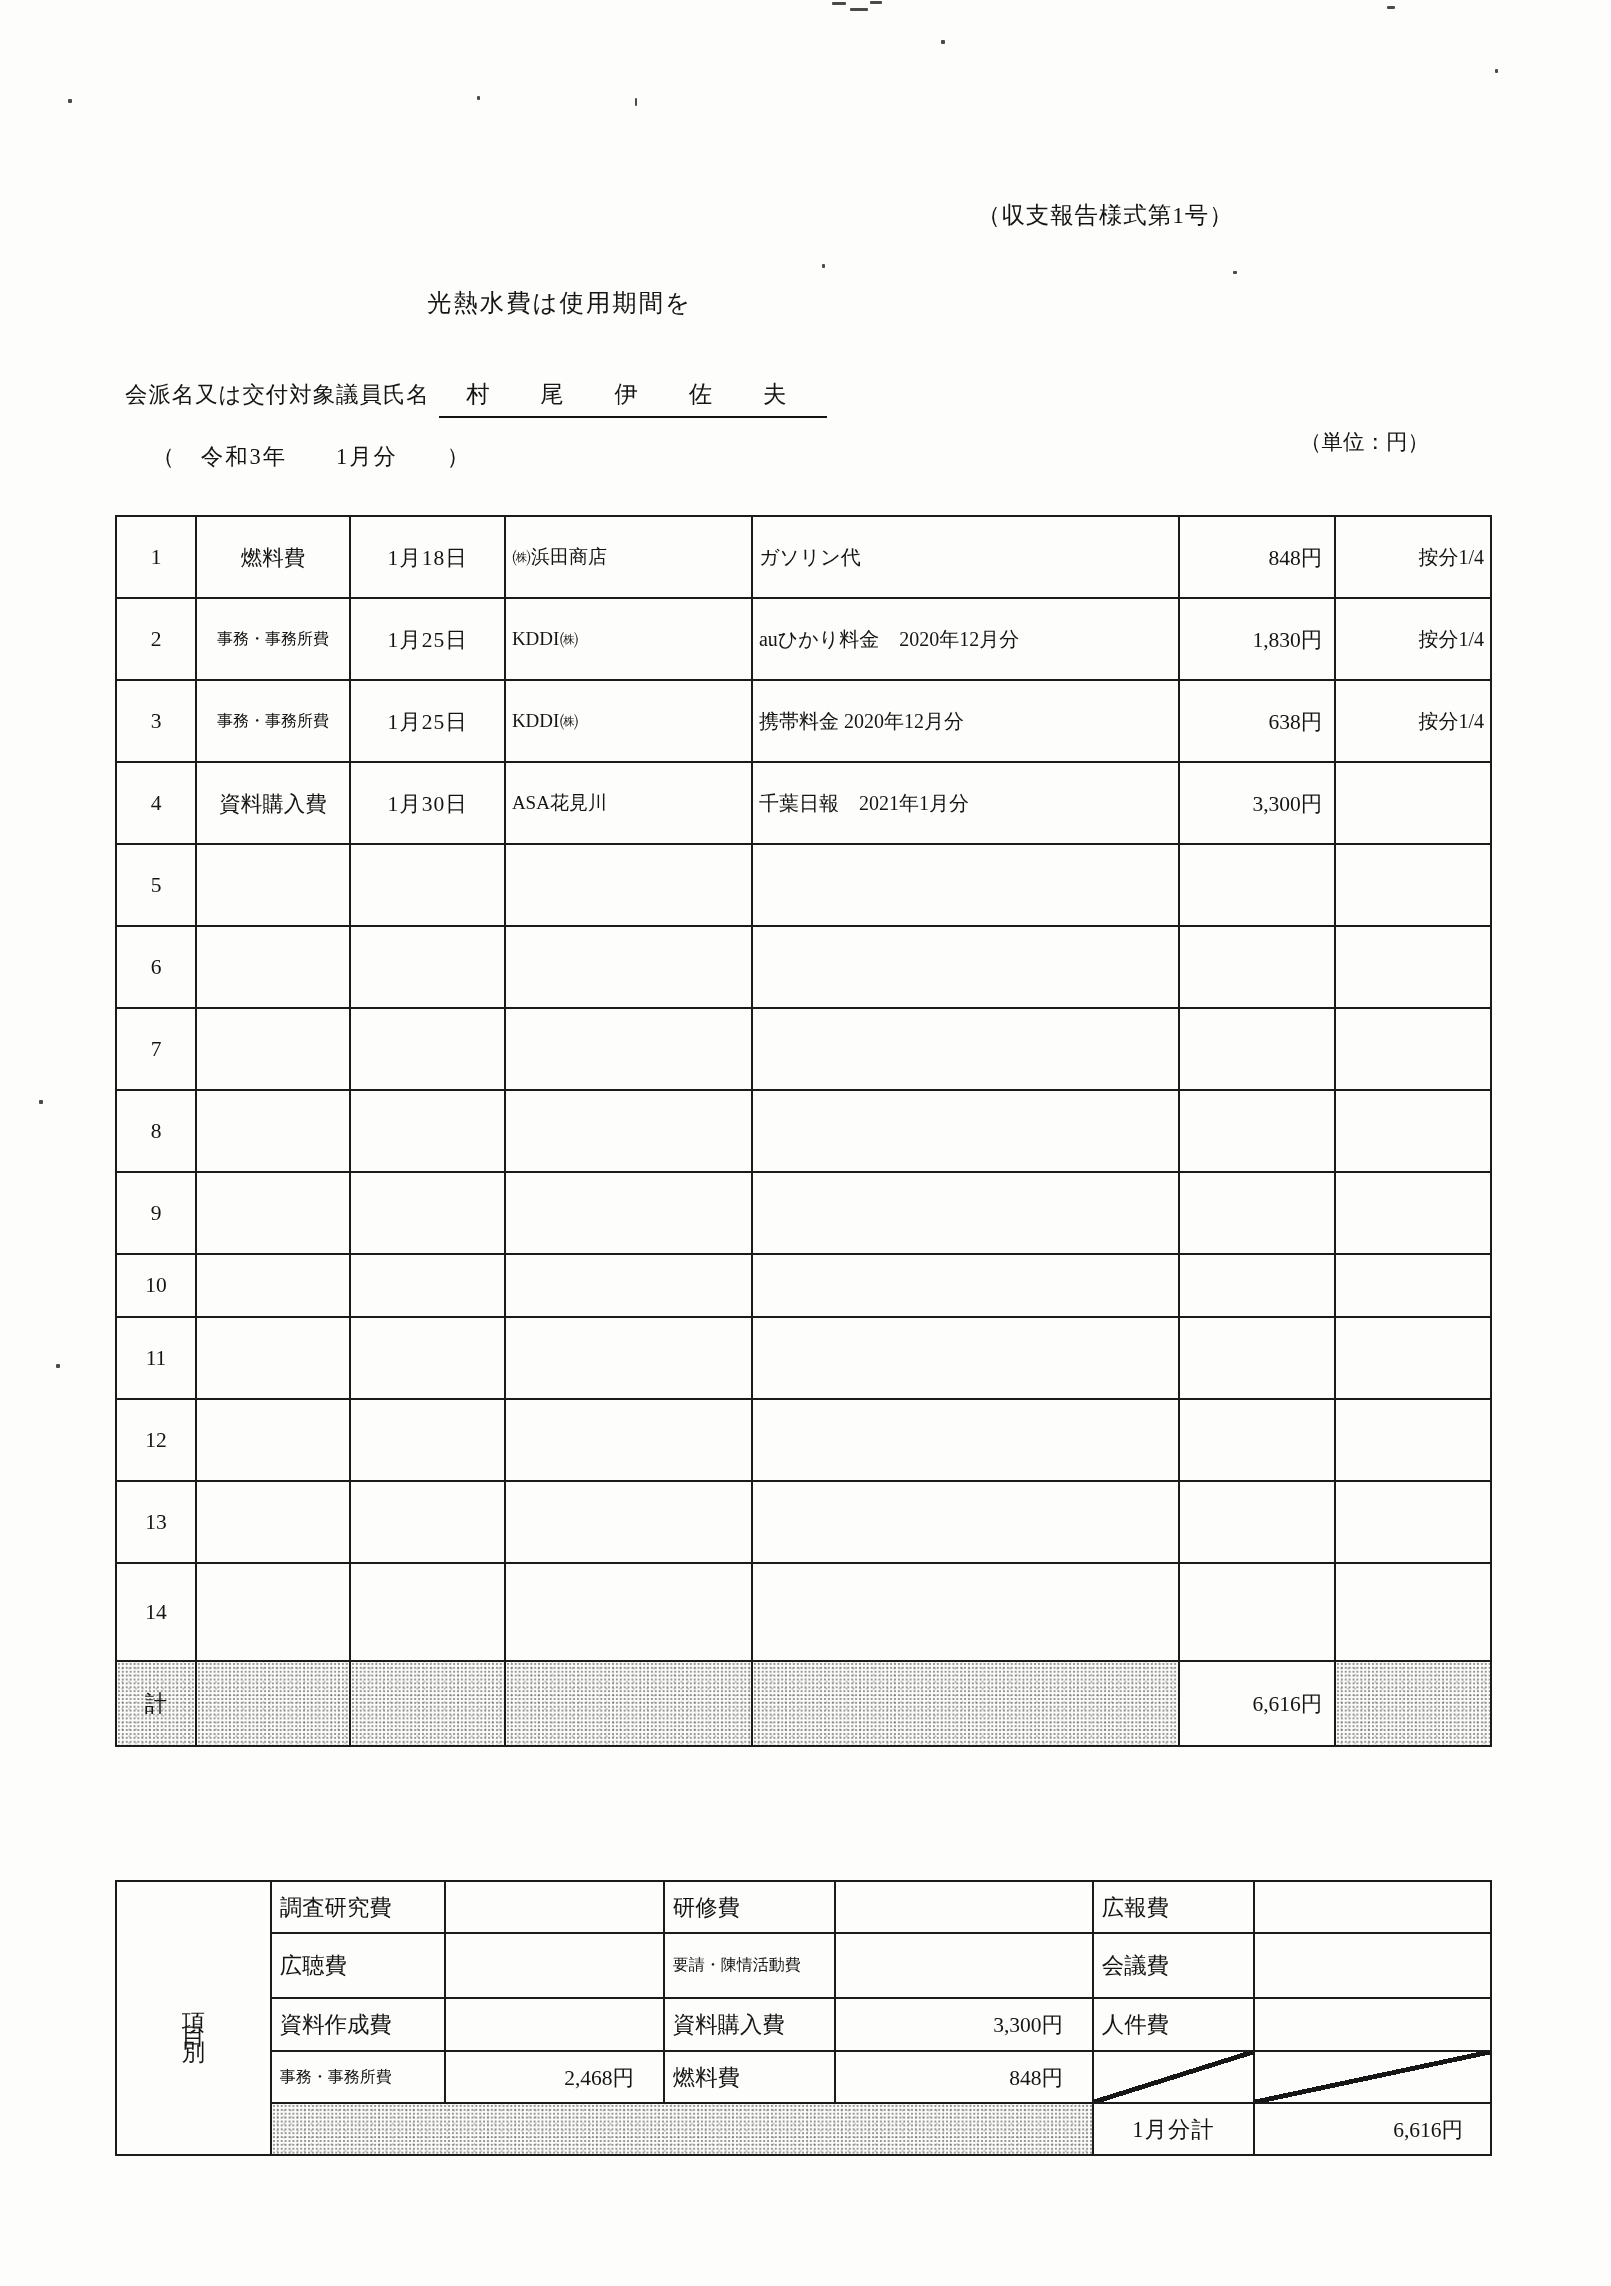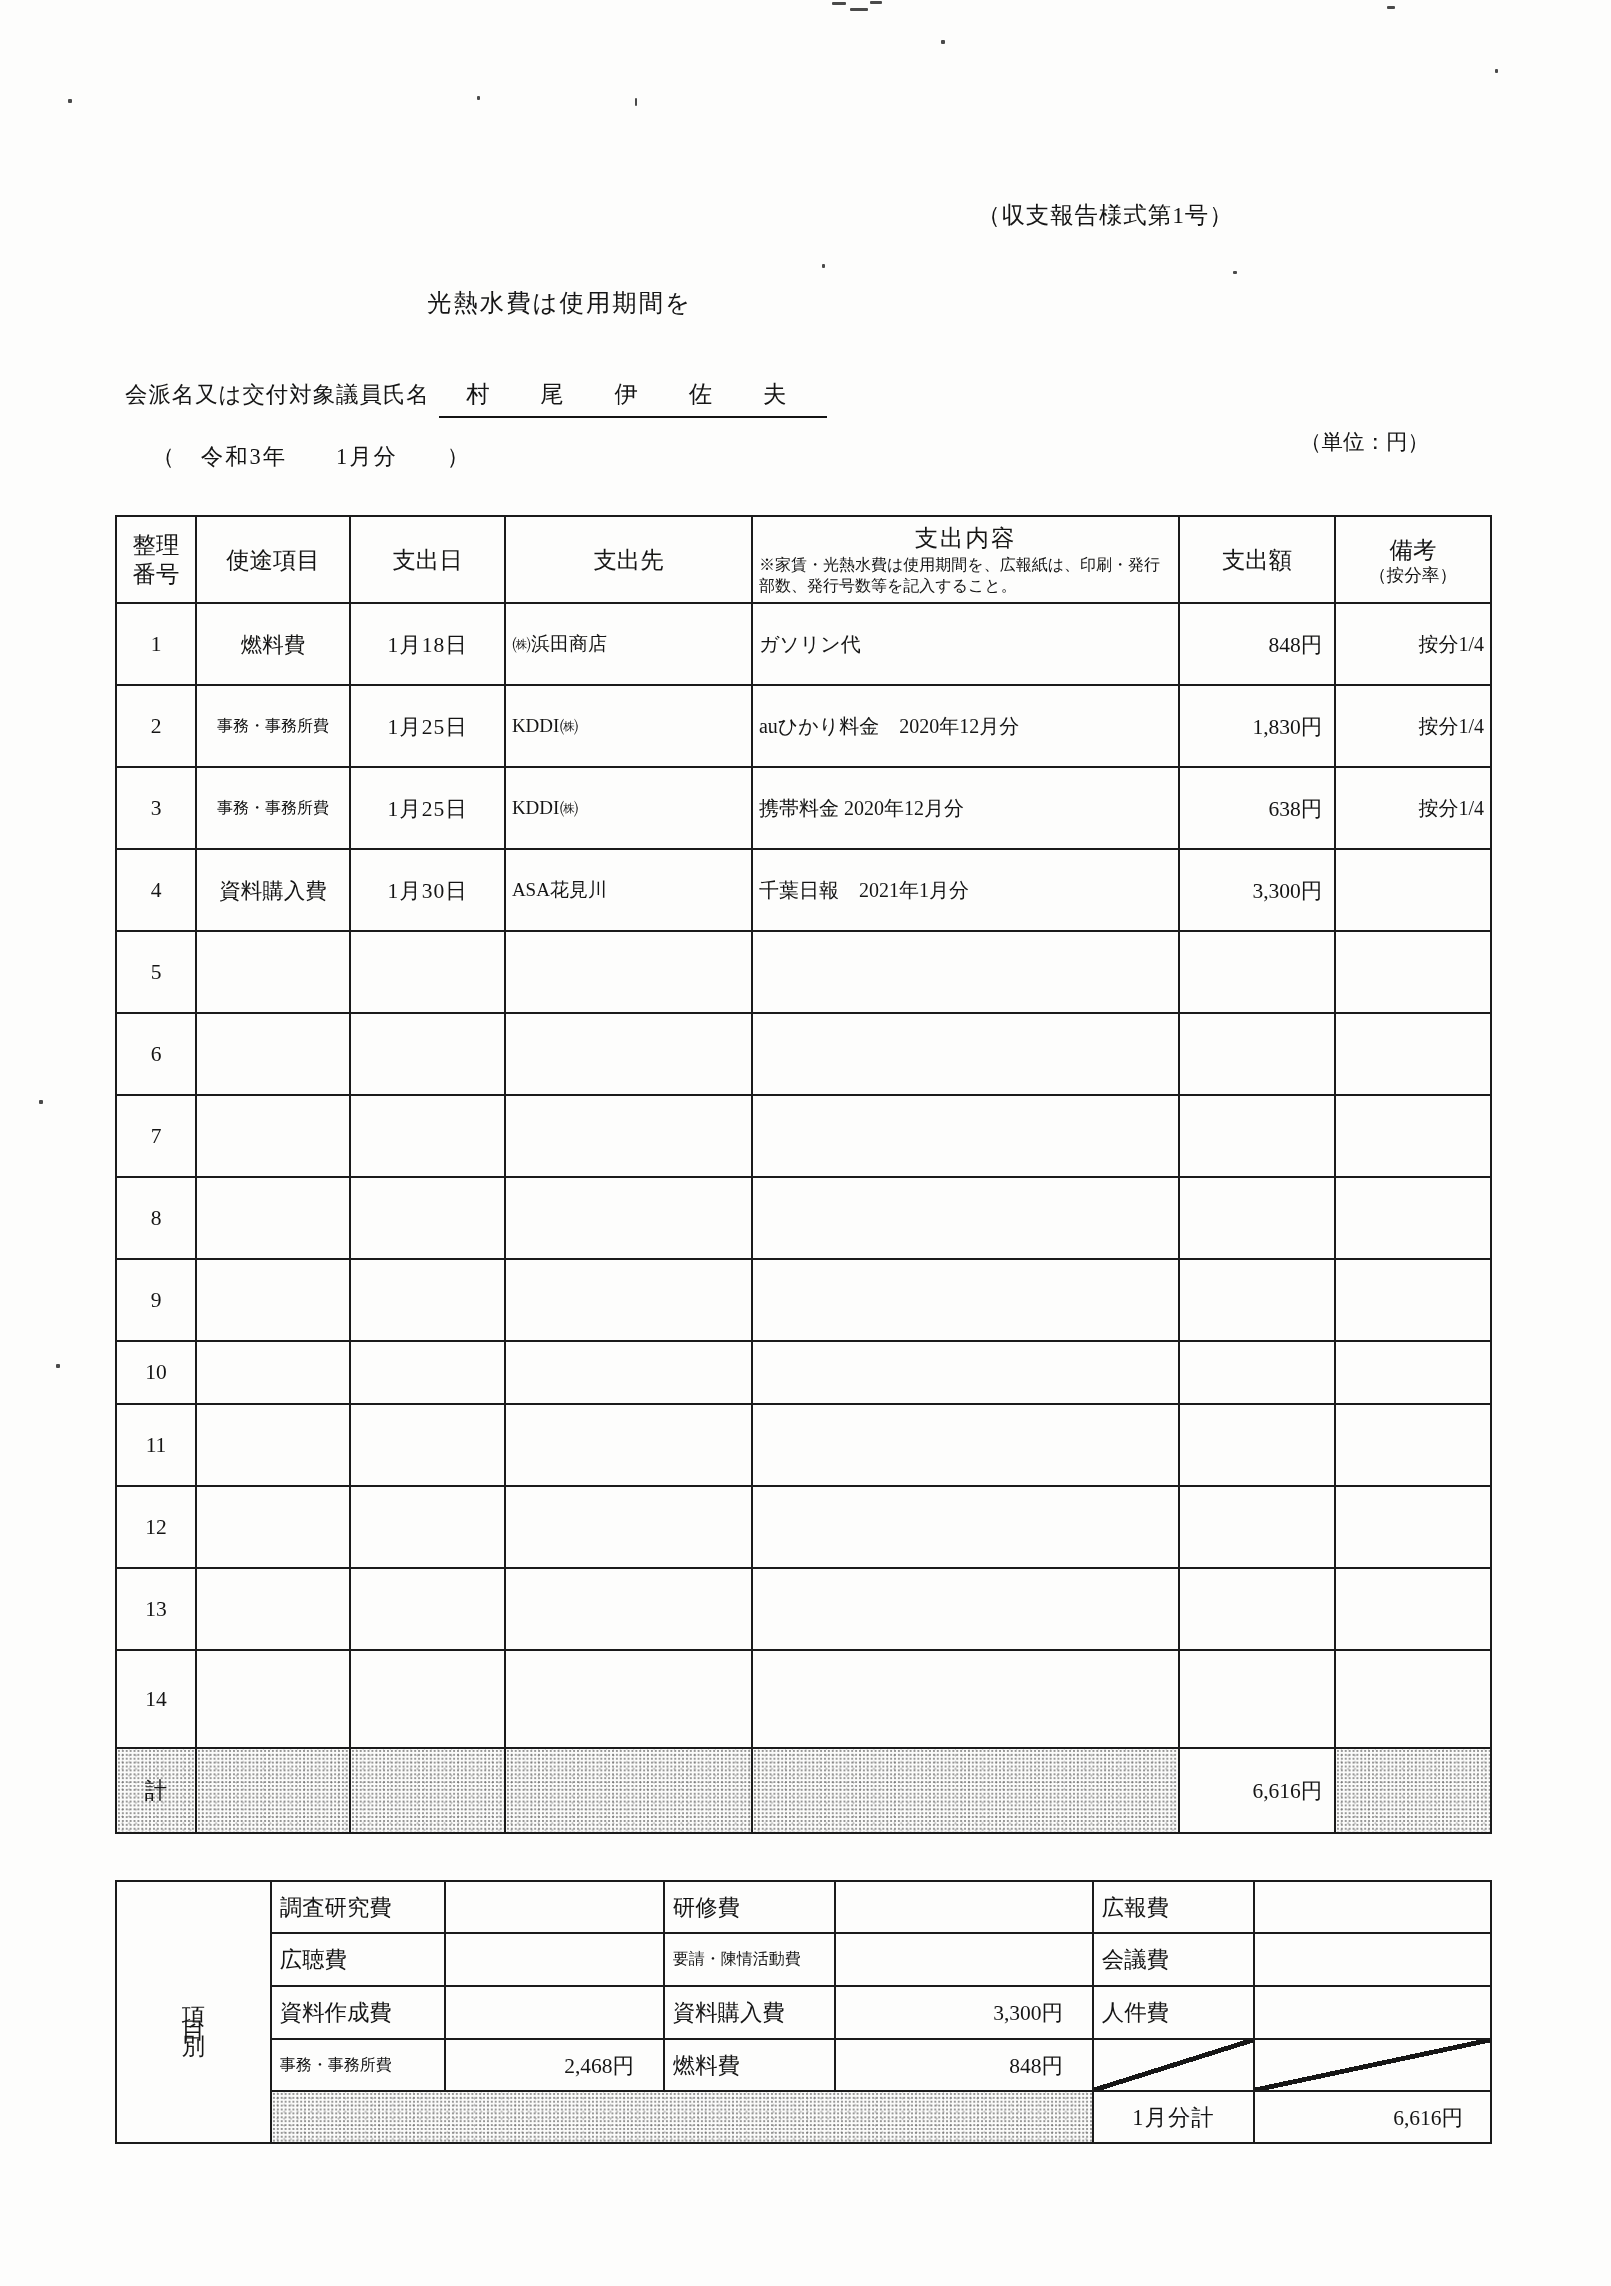--- a/index.html
+++ b/index.html
@@ -106,35 +106,20 @@
     <colgroup>
       <col style="width:80px">
         <col style="width:154px">
         <col style="width:155px">
       <col style="width:247px">
         <col style="width:427px">
         <col style="width:156px">
         <col style="width:156px">
     </colgroup>
     <tbody>
-        <tr style="height:87px">
-      <td class="hdr"><span class="hdr-wrap2">整理番号</span></td>
-      <td class="hdr">使途項目</td>
-      <td class="hdr">支出日</td>
-      <td class="hdr">支出先</td>
-      <td class="hdr">
-        <div class="hdr-content-title">支出内容</div>
-        <div class="hdr-content-note">※家賃・光熱水費は使用期間を、広報紙は、印刷・発行部数、発行号数等を記入すること。</div>
-      </td>
-      <td class="hdr">支出額</td>
-      <td class="hdr">
-        <span>備考</span>
-        <span class="hdr-remark-sub">（按分率）</span>
-      </td>
-    </tr>
     <tr style="height:82px">
       <td class="c-no">1</td>
       <td class="c-cat fit">燃料費</td>
       <td class="c-date">1月18日</td>
       <td class="c-payee">㈱浜田商店</td>
       <td class="c-desc">ガソリン代</td>
       <td class="c-amt">848円</td>
       <td class="c-rem">按分1/4</td>
     </tr>
     <tr style="height:82px">
@@ -281,21 +266,21 @@
       <td class="s-side" rowspan="5">
         <span>項目別</span>
       </td>
       <td class="s-label fit">調査研究費</td>
       <td class="s-value"></td>
       <td class="s-label fit">研修費</td>
       <td class="s-value"></td>
       <td class="s-label fit">広報費</td>
       <td class="s-value"></td>
     </tr>
-    <tr style="height:53px">
+    <tr style="height:65px">
       <td class="s-label fit">広聴費</td>
       <td class="s-value"></td>
       <td class="s-label fit small">要請・陳情活動費</td>
       <td class="s-value"></td>
       <td class="s-label fit">会議費</td>
       <td class="s-value"></td>
     </tr>
     <tr style="height:53px">
       <td class="s-label fit">資料作成費</td>
       <td class="s-value"></td>

